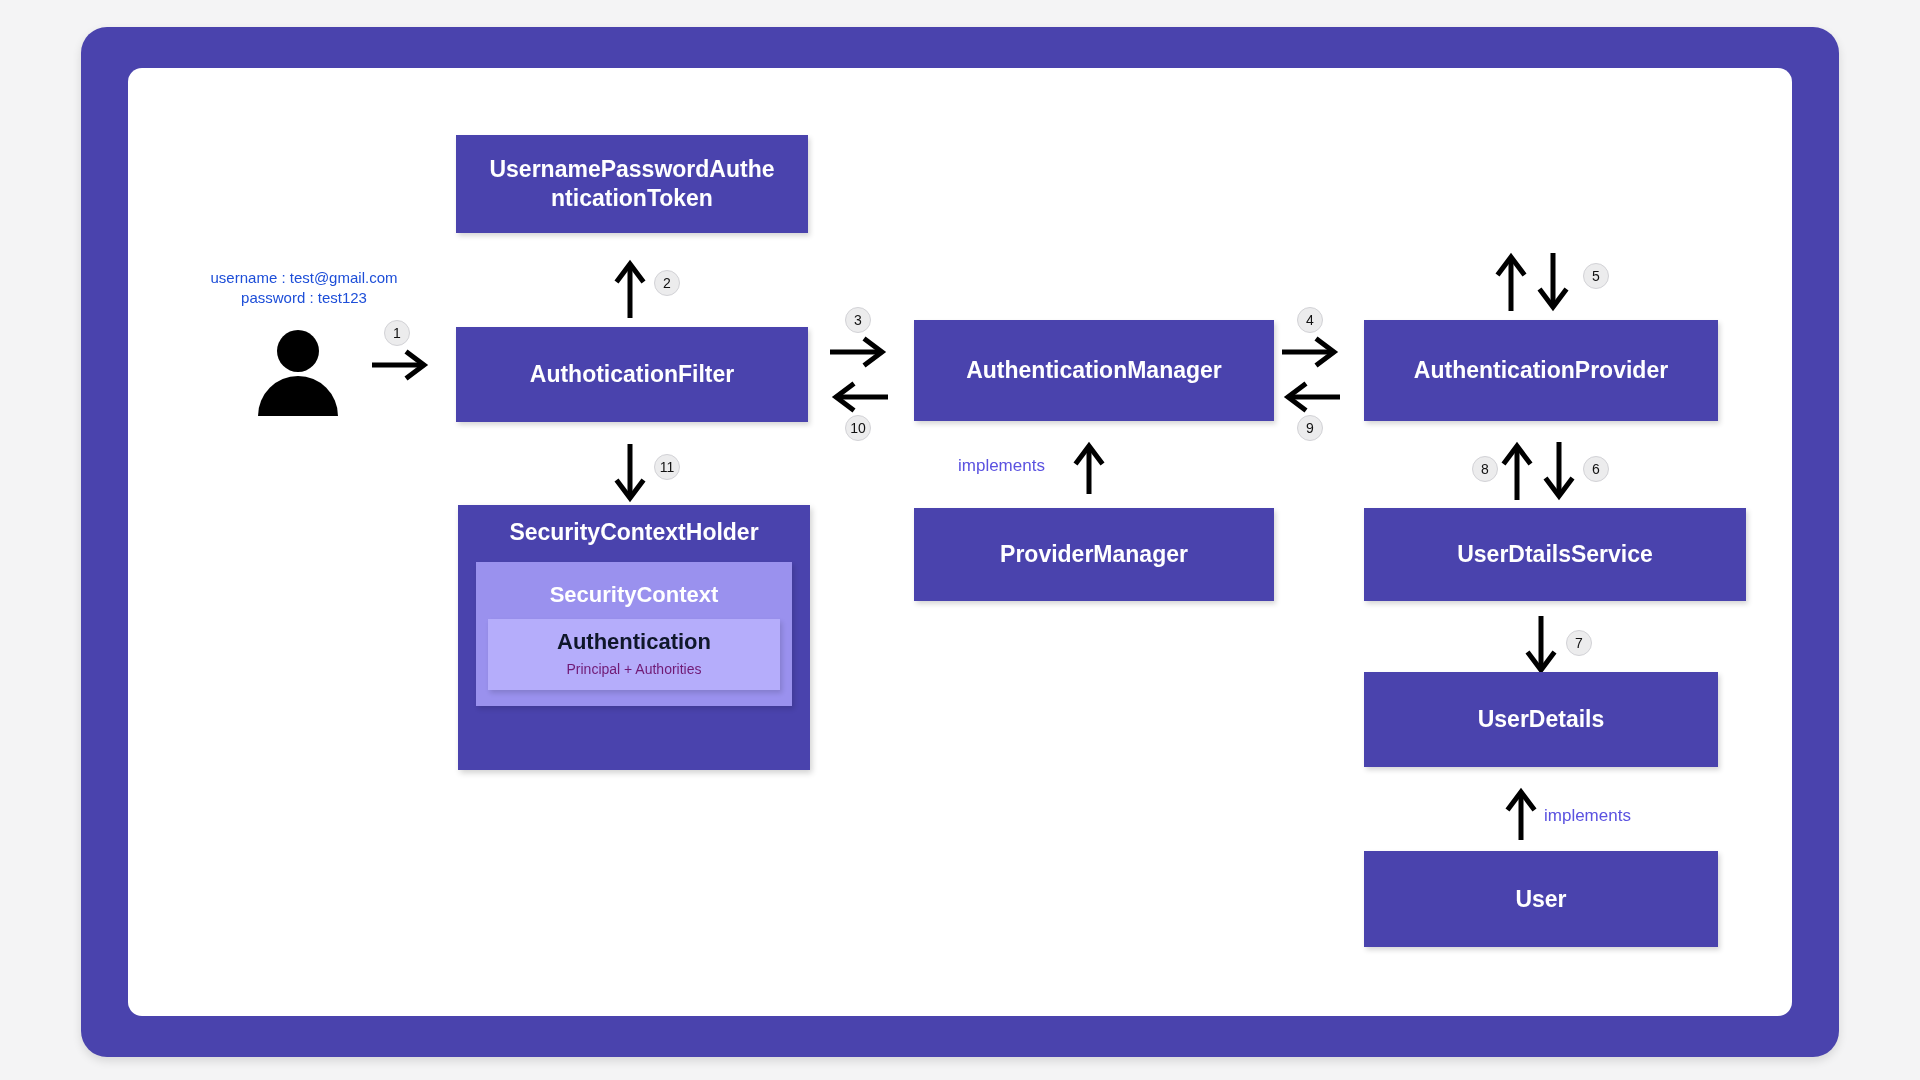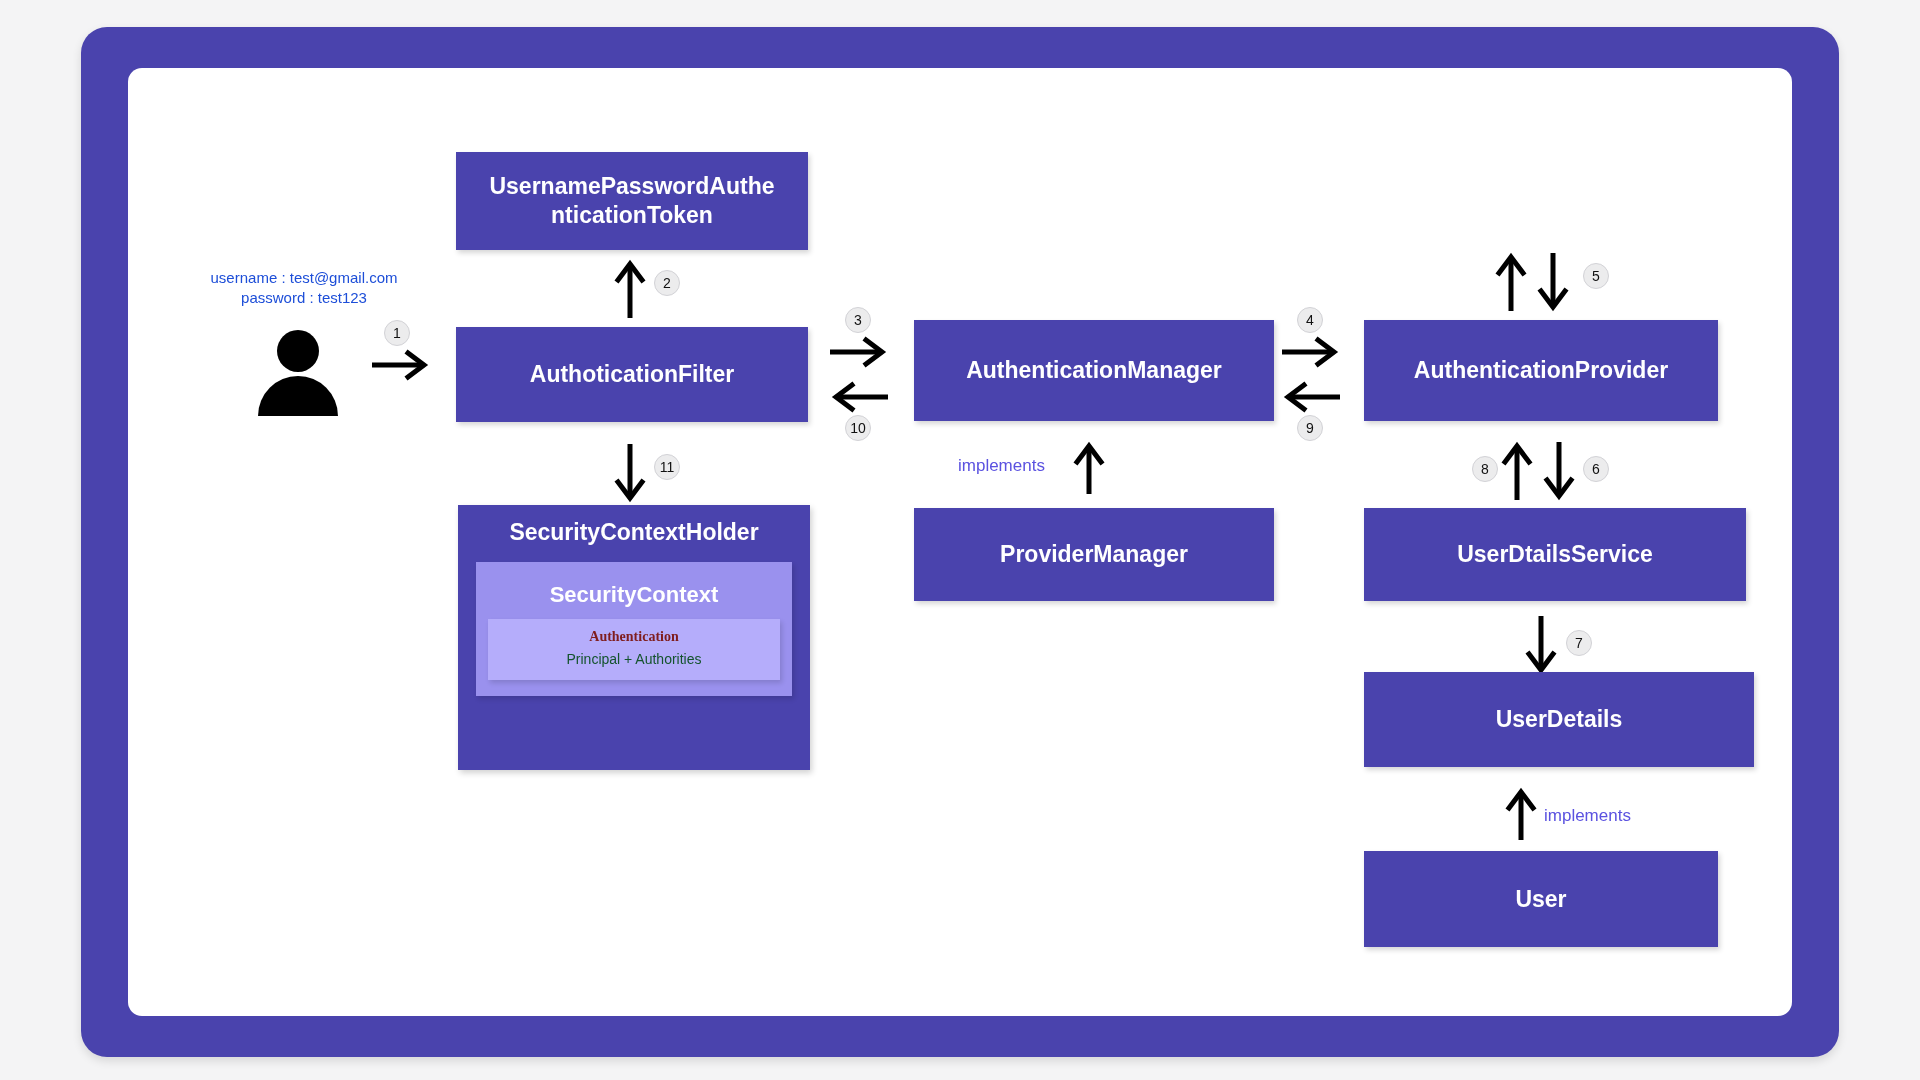--- a/index.html
+++ b/index.html
@@ -47,22 +47,22 @@
     display:flex;flex-direction:column;align-items:center;
     padding:20px 12px 16px 12px;
   }
   .ctx-title{color:#ffffff;font-weight:bold;font-size:22px;margin-bottom:11px;}
   .auth{
     width:100%;box-sizing:border-box;background:#b5adfb;
     box-shadow:2px 3px 5px rgba(0,0,0,.14);
     display:flex;flex-direction:column;align-items:center;justify-content:center;
     padding:10px 8px 13px 8px;
   }
-  .auth-title{color:#7f1d1d;font-weight:bold;font-size:14px;font-family:Liberation Serif, serif;}
-  .auth-sub{color:#14532d;font-size:14px;margin-top:6px;}
+  .auth-title{color:#0f172a;font-weight:bold;font-size:22px;}
+  .auth-sub{color:#701a75;font-size:14px;margin-top:6px;}
 
   
   .person{position:absolute;}
   .person .head{
     position:absolute;left:19px;top:0;width:42px;height:42px;border-radius:50%;
     background:#000;
   }
   .person .body{
     position:absolute;left:0;top:46px;width:80px;height:40px;
     background:#000;border-radius:40px 40px 0 0;
@@ -109,21 +109,21 @@
   </div>
 
   <div class="arrow" style="left:370px;top:348px;">
     <svg width="62" height="34" viewBox="0 0 62 34">
       <line x1="2" y1="17" x2="50" y2="17" stroke="#000" stroke-width="5"></line>
       <polyline points="38,5 54,17 38,29" fill="none" stroke="#000" stroke-width="5" stroke-linecap="square"></polyline>
     </svg>
   </div>
   <div class="badge" style="left:384px;top:320px;">1</div>
 
-  <div class="cbox two-line" style="left:456px;top:152px;width:352px;height:98px;">
+  <div class="cbox two-line" style="left:456px;top:135px;width:352px;height:98px;">
     <span style="white-space:pre-line;">UsernamePasswordAuthe
 nticationToken</span>
   </div>
 
   <div class="arrow" style="left:613px;top:258px;">
     <svg width="34" height="62" viewBox="0 0 34 62">
       <line x1="17" y1="60" x2="17" y2="10" stroke="#000" stroke-width="5"></line>
       <polyline points="5,22 17,6 29,22" fill="none" stroke="#000" stroke-width="5" stroke-linecap="square"></polyline>
     </svg>
   </div>
@@ -239,21 +239,21 @@
   </div>
 
   <div class="arrow" style="left:1524px;top:614px;">
     <svg width="34" height="62" viewBox="0 0 34 62">
       <line x1="17" y1="2" x2="17" y2="52" stroke="#000" stroke-width="5"></line>
       <polyline points="5,40 17,56 29,40" fill="none" stroke="#000" stroke-width="5" stroke-linecap="square"></polyline>
     </svg>
   </div>
   <div class="badge" style="left:1566px;top:630px;">7</div>
 
-  <div class="cbox" style="left:1364px;top:672px;width:390px;height:95px;">
+  <div class="cbox" style="left:1364px;top:672px;width:354px;height:95px;">
     <span>UserDetails</span>
   </div>
 
   <div class="arrow" style="left:1504px;top:786px;">
     <svg width="34" height="56" viewBox="0 0 34 56">
       <line x1="17" y1="54" x2="17" y2="10" stroke="#000" stroke-width="5"></line>
       <polyline points="5,22 17,6 29,22" fill="none" stroke="#000" stroke-width="5" stroke-linecap="square"></polyline>
     </svg>
   </div>
   <div class="implements" style="left:1544px;top:806px;">implements</div>

